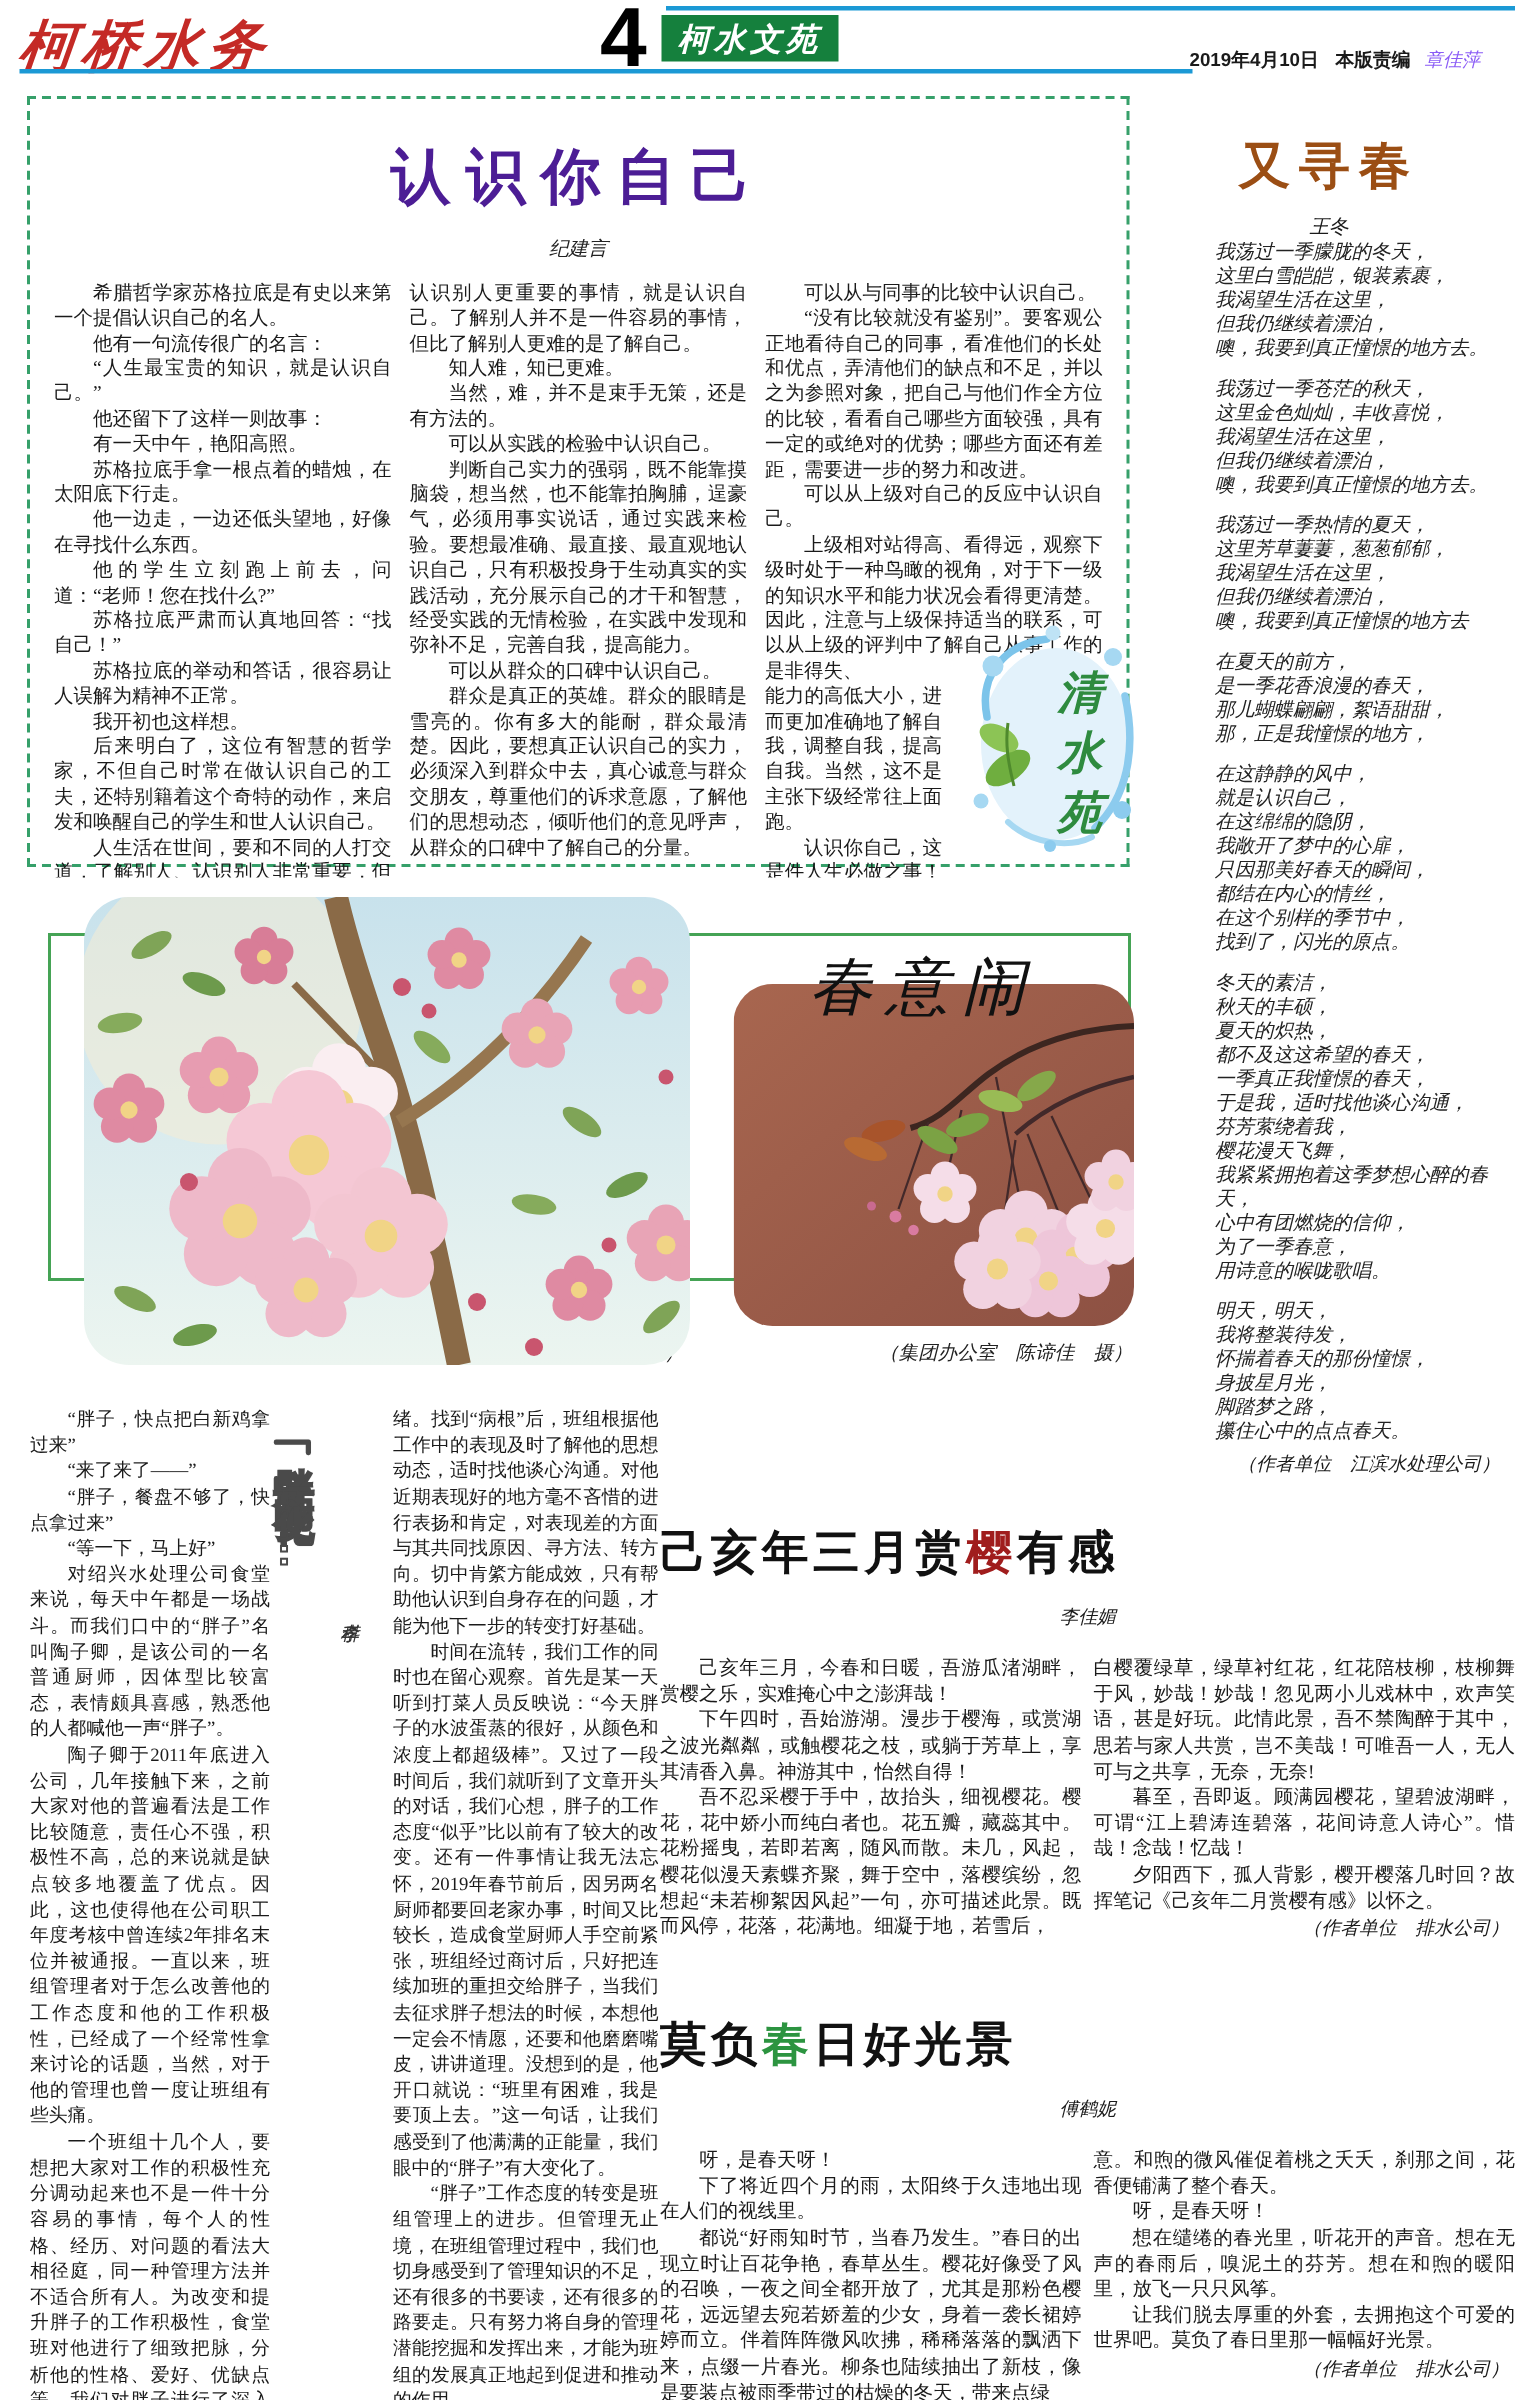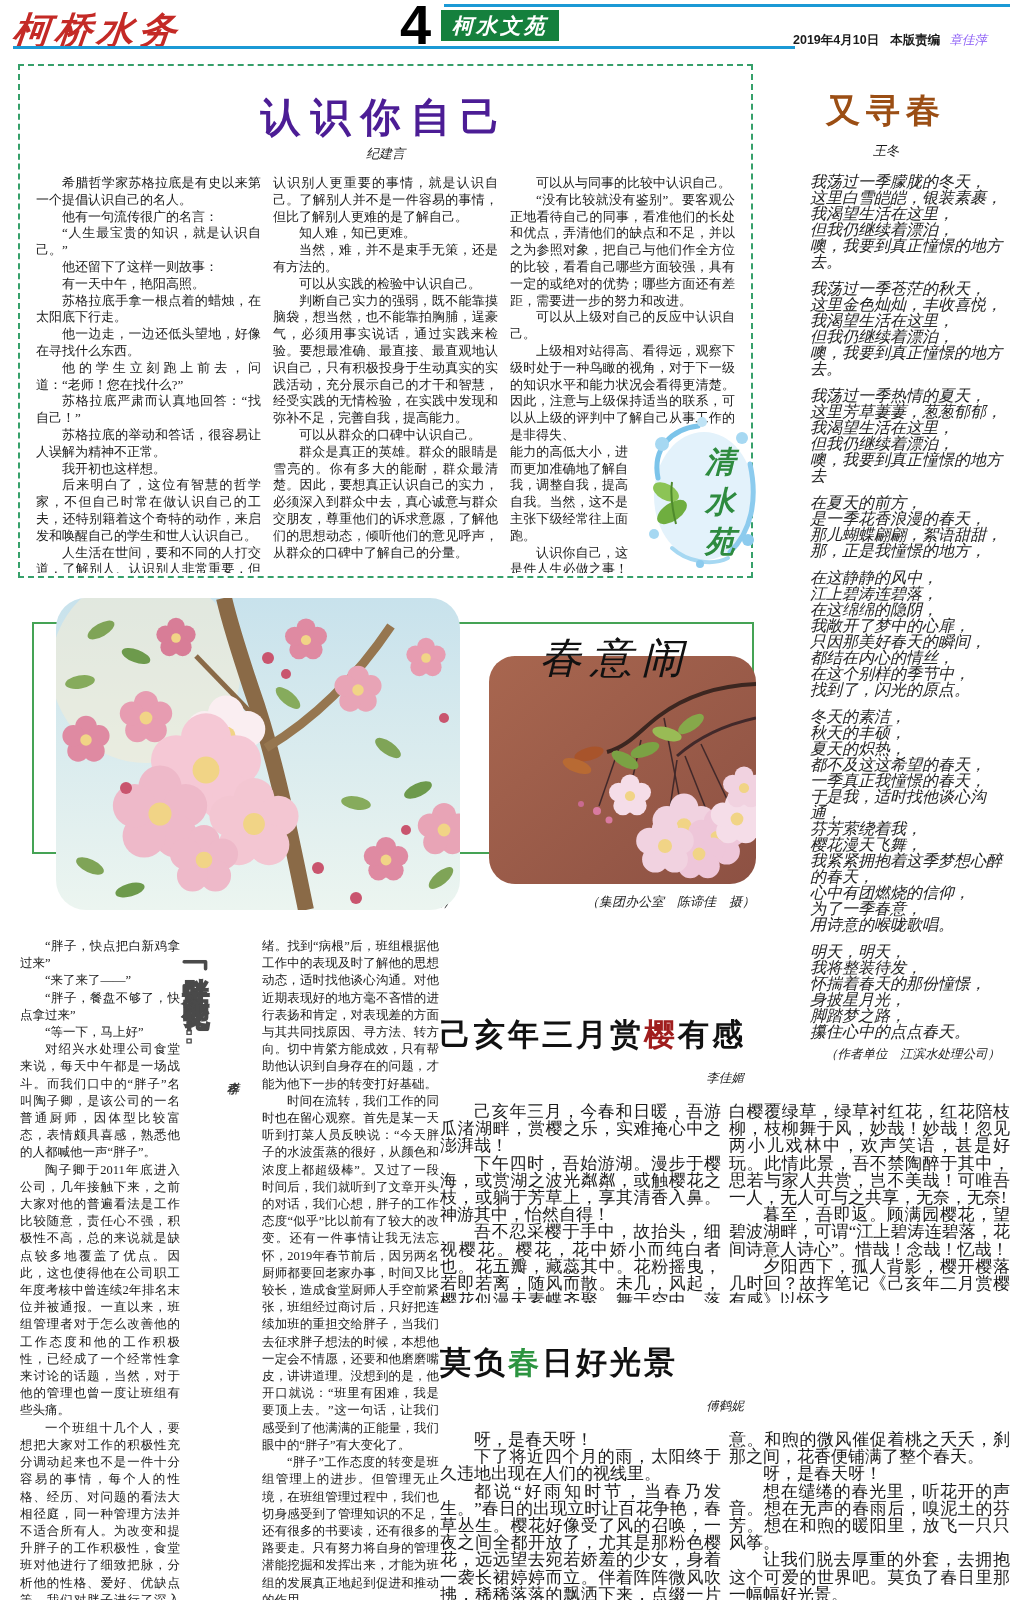--- a/index.html
+++ b/index.html
@@ -18,39 +18,39 @@
   .header-rule{position:absolute;left:13px;top:46px;width:782px;height:3px;background:#1b99d5;}
   .dateline{position:absolute;left:793px;top:32px;width:210px;font-size:12.5px;white-space:nowrap;}
   .dateline b{font-family:"Liberation Sans",sans-serif;}
   .editor-name{font-style:italic;margin-left:6px;color:#8b5cf6;}
 
   
   .main-box{position:absolute;left:18px;top:64px;width:735px;height:514px;
             border:2px dashed #36a06a;box-sizing:border-box;}
   .main-title{margin-top:24px;text-align:center;font-size:40px;font-weight:bold;color:#4c1d95;
             letter-spacing:10px;font-family:"Liberation Sans",sans-serif;}
-  .main-author{margin-top:0;text-align:center;font-size:13px;font-style:italic;color:#222;}
+  .main-author{margin-top:12px;text-align:center;font-size:13px;font-style:italic;color:#222;}
   .main-cols{display:flex;gap:12px;padding:12px 16px 0;height:398px;overflow:hidden;}
   .main-cols .col{width:225px;flex:0 0 auto;}
   .col p{margin:0;text-indent:2em;text-align:justify;font-size:13px;line-height:16.8px;}
   .cont p:first-child{text-indent:0;}
   .wrap-row{display:flex;}
   .narrow{width:118px;flex:0 0 auto;}
   .stamp-space{flex:1;}
 
   
   .stamp{position:absolute;left:642px;top:416px;width:120px;height:154px;z-index:5;}
   .stamp text{font-family:"DejaVu Serif",serif;font-style:italic;font-weight:bold;}
 
   
   .poem{position:absolute;left:762px;top:88px;width:248px;}
   .poem-title{text-align:center;font-size:34px;font-weight:bold;color:#9b4e14;letter-spacing:6px;
             font-family:"Liberation Sans",sans-serif;}
   .poem-author{text-align:center;font-size:13px;font-style:italic;margin-top:8px;}
-  .poem-lines{margin-top:14px;padding-left:48px;font-size:16px;line-height:16px;
+  .poem-lines{padding-left:48px;font-size:13px;line-height:16px;
             font-style:italic;color:#222;}
   .poem-lines .stanza-gap{height:11px;}
   .poem-attr{margin-top:6px;padding-right:10px;text-align:right;font-size:12.5px;font-style:italic;}
 
   
   .photo-frame{position:absolute;left:32px;top:622px;width:722px;height:232px;
             border:2px solid #45a355;box-sizing:border-box;}
   .photo-title{position:absolute;left:536px;top:630px;width:160px;text-align:center;font-size:42px;
             letter-spacing:9px;font-style:italic;font-family:"DejaVu Serif",serif;color:#111;z-index:4;}
   .photo{position:absolute;overflow:hidden;z-index:3;}
@@ -74,21 +74,21 @@
 
   
   .sub-article{position:absolute;left:440px;width:570px;}
   .sub-title{font-size:31px;font-weight:bold;letter-spacing:3px;
             font-family:"Liberation Sans",sans-serif;color:#111;}
   .accent-red{color:#a01d1d;}
   .accent-green{color:#2c9440;}
   .sub-author{text-align:center;font-size:12.5px;font-style:italic;margin-top:14px;}
   .sub-cols{display:flex;gap:8px;margin-top:16px;overflow:hidden;}
   .sub-cols .col{width:281px;flex:0 0 auto;}
-  .sub-cols p{font-size:17px;line-height:17.2px;font-family:Liberation Serif, serif;}
+  .sub-cols p{font-size:13px;line-height:17.2px;font-family:Liberation Serif, serif;}
 </style>
 </head>
 <body>
 
 <div class="page">
 
   <div class="masthead">柯桥水务</div>
   <div class="top-rule"></div>
   <div class="page-num">4</div>
   <div class="section-badge">柯水文苑</div>
@@ -189,21 +189,21 @@
         <div>我渴望生活在这里，</div>
         <div>但我仍继续着漂泊，</div>
         <div>噢，我要到真正憧憬的地方去</div>
         <div class="stanza-gap"></div>
         <div>在夏天的前方，</div>
         <div>是一季花香浪漫的春天，</div>
         <div>那儿蝴蝶翩翩，絮语甜甜，</div>
         <div>那，正是我憧憬的地方，</div>
         <div class="stanza-gap"></div>
         <div>在这静静的风中，</div>
-        <div>江上碧涛连碧落，</div>
+        <div>就是认识自己，</div>
         <div>在这绵绵的隐阴，</div>
         <div>我敞开了梦中的心扉，</div>
         <div>只因那美好春天的瞬间，</div>
         <div>都结在内心的情丝，</div>
         <div>在这个别样的季节中，</div>
         <div>找到了，闪光的原点。</div>
         <div class="stanza-gap"></div>
         <div>冬天的素洁，</div>
         <div>秋天的丰硕，</div>
         <div>夏天的炽热，</div>

